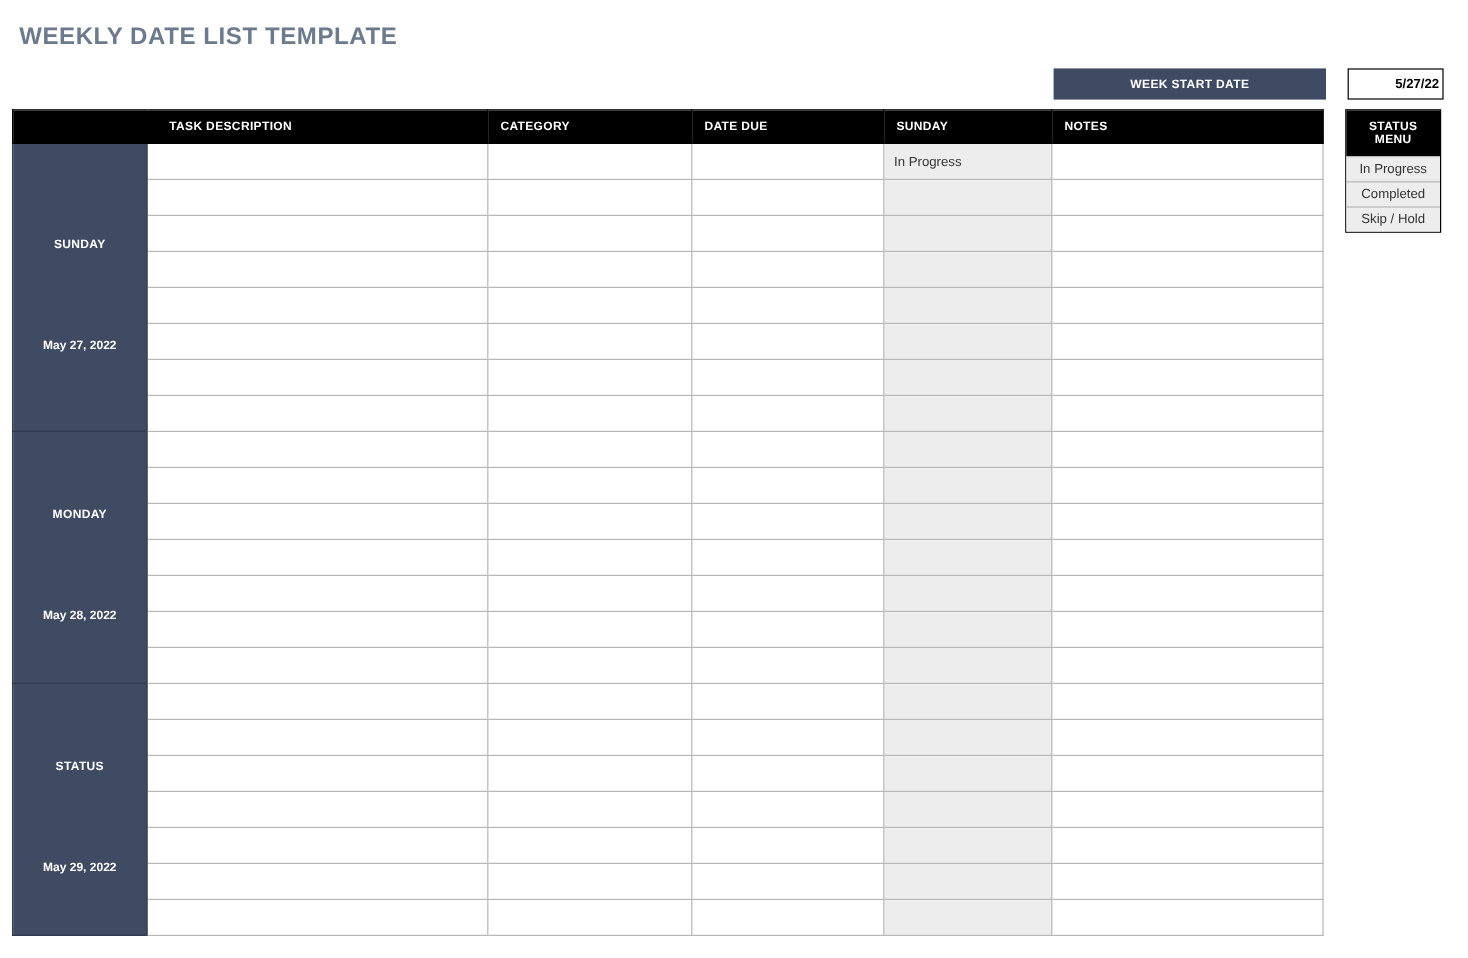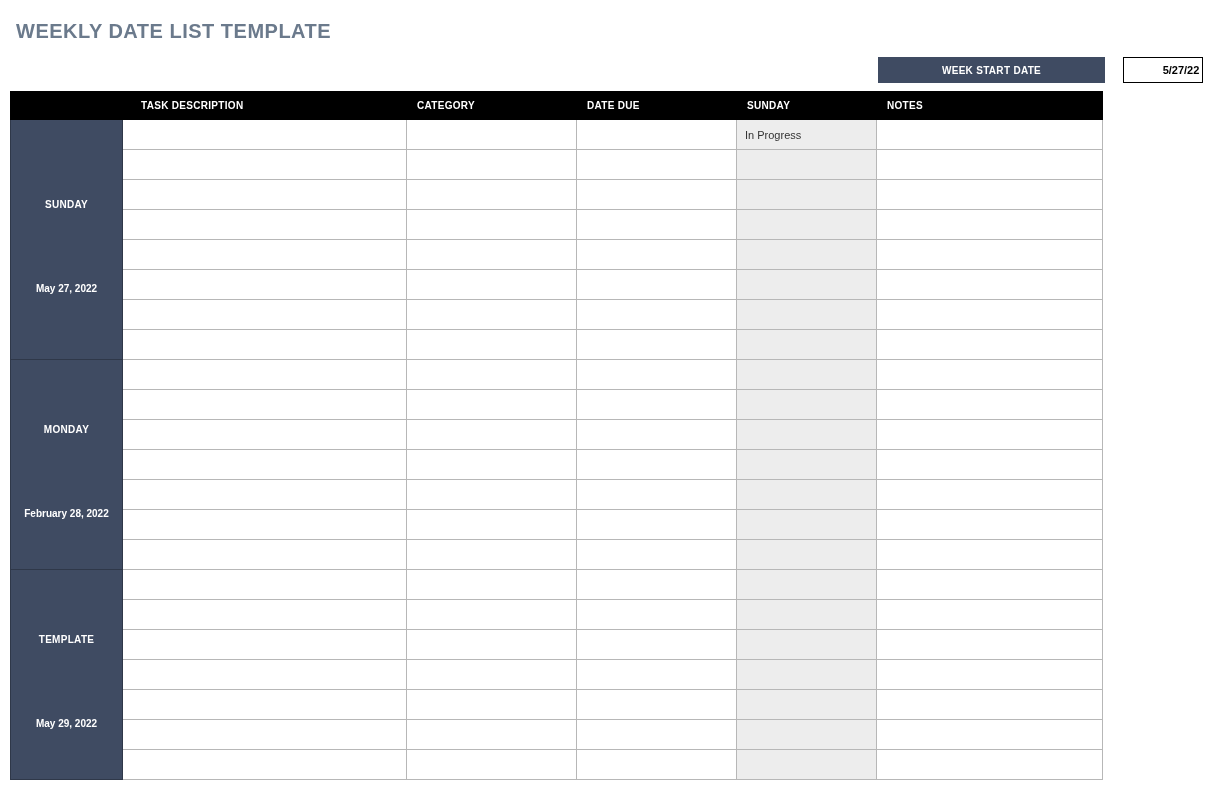--- a/index.html
+++ b/index.html
@@ -217,21 +217,21 @@
         <tr>
           <td></td>
           <td></td>
           <td></td>
           <td class="status-cell"></td>
           <td></td>
         </tr>
         <tr>
           <td class="day-cell" rowspan="7">
             <span class="day-name">MONDAY</span>
-            <span class="day-date">February 28, 2022</span>
+            <span class="day-date">May 28, 2022</span>
           </td>
           <td></td>
           <td></td>
           <td></td>
           <td class="status-cell"></td>
           <td></td>
         </tr>
         <tr>
           <td></td>
           <td></td>
@@ -269,21 +269,21 @@
         </tr>
         <tr>
           <td></td>
           <td></td>
           <td></td>
           <td class="status-cell"></td>
           <td></td>
         </tr>
         <tr>
           <td class="day-cell" rowspan="7">
-            <span class="day-name">TEMPLATE</span>
+            <span class="day-name">STATUS</span>
             <span class="day-date">May 29, 2022</span>
           </td>
           <td></td>
           <td></td>
           <td></td>
           <td class="status-cell"></td>
           <td></td>
         </tr>
         <tr>
           <td></td>
@@ -323,14 +323,20 @@
         <tr>
           <td></td>
           <td></td>
           <td></td>
           <td class="status-cell"></td>
           <td></td>
         </tr>
       </tbody>
   </table>
 
+  <div class="status-menu">
+    <div class="status-menu-header">STATUS MENU</div>
+    <div class="status-menu-item">In Progress</div>
+    <div class="status-menu-item">Completed</div>
+    <div class="status-menu-item">Skip / Hold</div>
+  </div>
 
 </div>
 
 </body></html>

